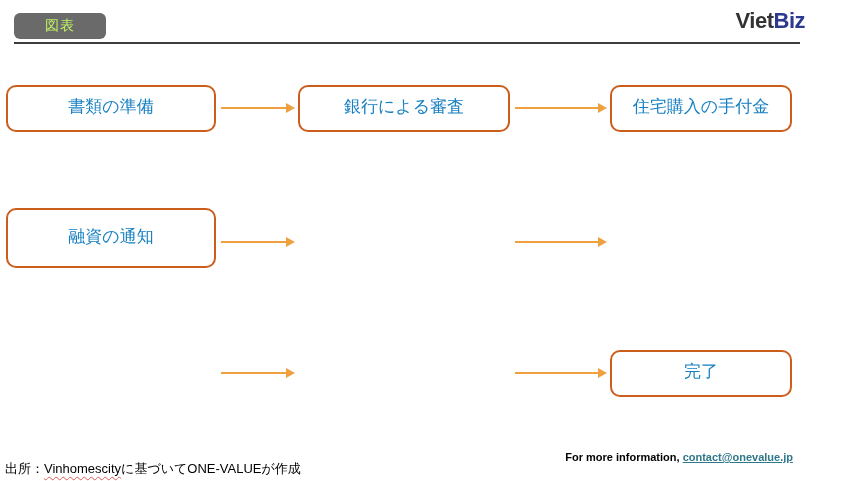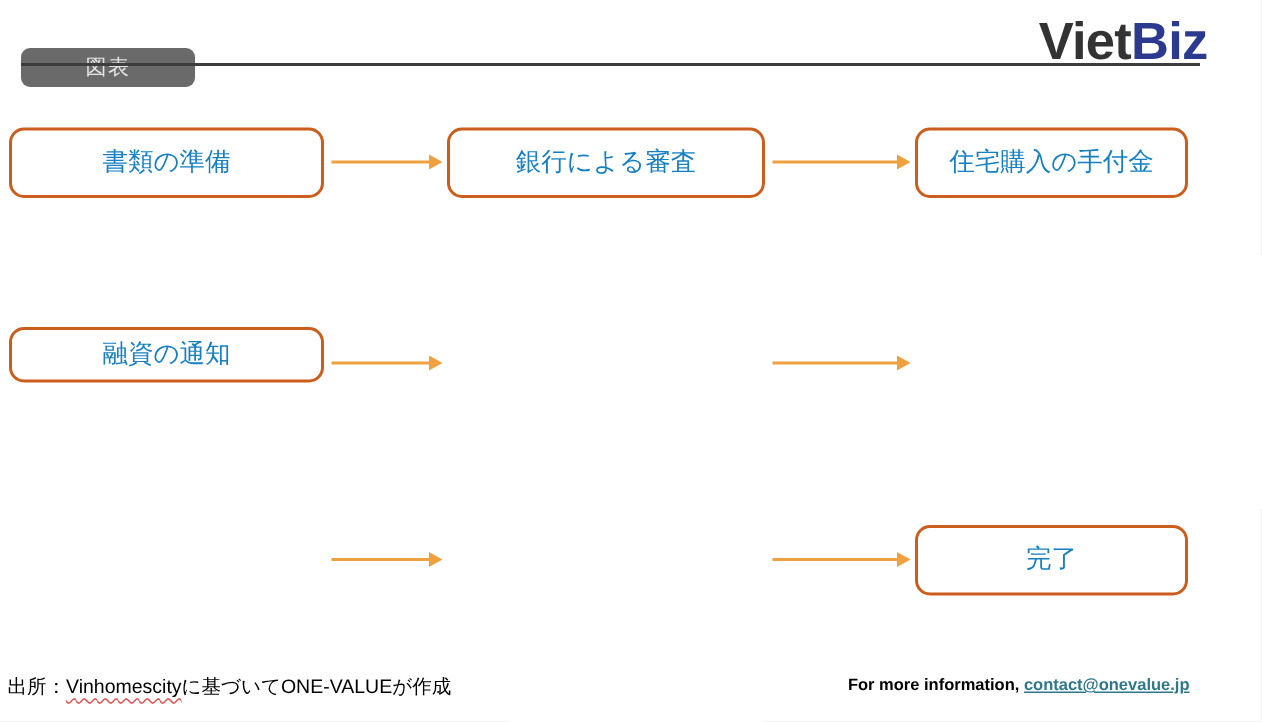--- a/index.html
+++ b/index.html
@@ -22,41 +22,40 @@
     width: 841px;
     height: 481px;
     background: #ffffff;
     overflow: hidden;
   }
 
   
   .badge {
     position: absolute;
     left: 14px; top: 13px;
-    width: 116px; height: 26px;
+    width: 92px; height: 26px;
     background: var(--badge-bg);
     border-radius: 6px;
-    color: #e5e5e5;
+    color: #bef264;
     font-size: 14px;
     display: flex; align-items: center; justify-content: center;
     letter-spacing: 1px;
-    margin-top: 19px;
   }
   .title {
     position: absolute;
     left: 110px; right: 110px; top: 16px;
     text-align: center;
     font-size: 17px;
     font-weight: bold;
     color: #000000;
   }
   .logo {
     position: absolute;
     right: 36px; top: 8px;
-    font-size: 35px;
+    font-size: 22px;
     font-weight: 800;
     letter-spacing: -0.5px;
     white-space: nowrap;
   }
   .logo .p1 { color: var(--logo-dark); }
   .logo .p2 { color: var(--logo-navy); }
   .divider {
     position: absolute;
     left: 14px; top: 42px;
     width: 786px; height: 2px;
@@ -68,26 +67,27 @@
     position: absolute;
     background: #ffffff;
     border: 2px solid var(--box-border);
     border-radius: 10px;
     color: var(--box-text);
     font-size: 17px;
     line-height: 1.35;
     display: flex; align-items: center; justify-content: center;
     text-align: center;
     padding: 2px 8px;
+    font-family: Liberation Mono, monospace;
   }
   .c1 { left: 6px;   width: 210px; }
   .c2 { left: 298px; width: 212px; }
   .c3 { left: 610px; width: 182px; }
   .r1 { top: 85px;  height: 47px; }
-  .r2 { top: 218px; height: 37px; }
+  .r2 { top: 208px; height: 60px; }
   .r3 { top: 350px; height: 47px; }
   .step.r2.c3 { top: 214px; height: 56px; }
 
   
   .arrow {
     position: absolute;
     height: 2px;
     background: var(--arrow);
   }
   .arrow::after {
@@ -101,21 +101,21 @@
   }
   .a1 { left: 221px; width: 66px; }
   .a2 { left: 515px; width: 84px; }
   .ar1 { top: 107px; }
   .ar2 { top: 241px; }
   .ar3 { top: 372px; }
 
   
   .source {
     position: absolute;
-    left: 5px; top: 449px;
+    left: 5px; top: 460px;
     font-size: 13px;
     color: #000000;
     white-space: nowrap;
   }
   .source .misspelled {
     text-decoration: underline;
     text-decoration-style: wavy;
     text-decoration-color: var(--squiggle);
     text-decoration-thickness: 1px;
     text-underline-offset: 3px;

